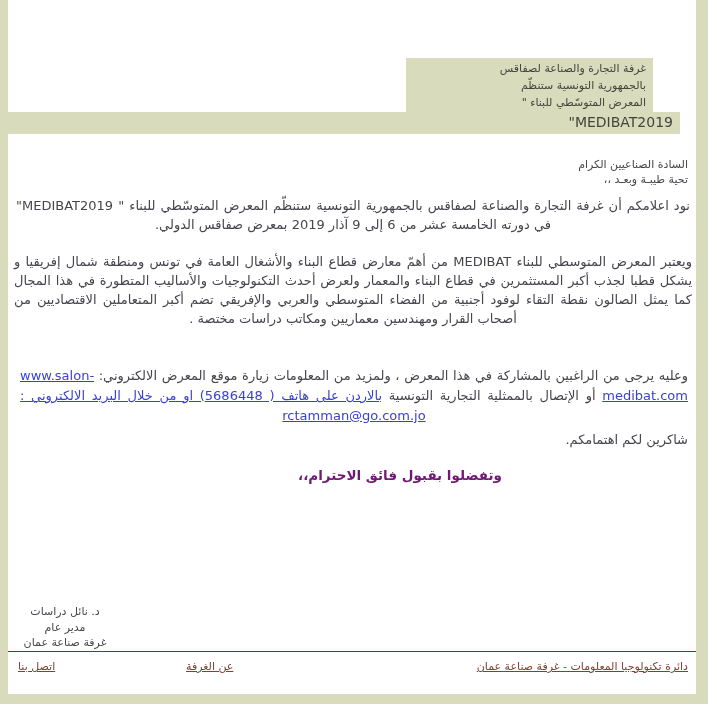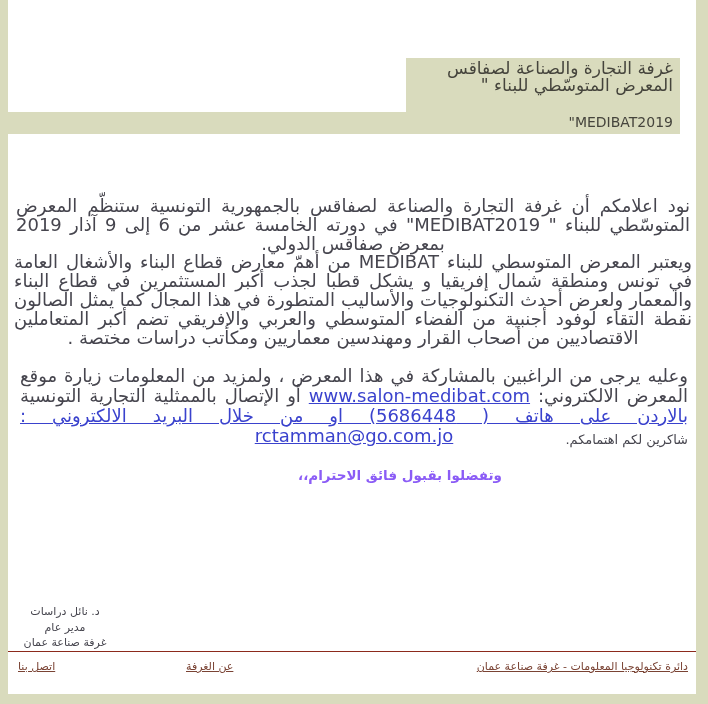--- a/index.html
+++ b/index.html
@@ -17,27 +17,27 @@
     overflow: hidden;
   }
   .strip { position: absolute; background: #d9dbbd; }
   .strip-left   { left: 0; top: 0; width: 8px;  height: 704px; }
   .strip-right  { right: 0; top: 0; width: 12px; height: 704px; }
   .strip-bottom { left: 0; top: 694px; width: 708px; height: 10px; }
 
   .header-block {
     position: absolute;
     left: 406px; top: 58px;
-    width: 274px; height: 54px;
+    width: 247px; height: 54px;
     background: #d9dbbd;
     direction: rtl;
     text-align: right;
     padding-top: 2px;
     box-sizing: border-box;
-    font-size: 17px;
+    font-size: 11px;
     line-height: 17px;
     color: #45443c;
   }
   .header-block .hline { padding-right: 7px; }
   .header-band {
     position: absolute;
     left: 8px; top: 112px;
     width: 672px; height: 22px;
     background: #d9dbbd;
     direction: rtl;
@@ -54,21 +54,21 @@
     right: 20px; top: 157px;
     direction: rtl;
     text-align: right;
     font-size: 11px;
     line-height: 15px;
   }
 
   .para {
     position: absolute;
     direction: rtl;
-    font-size: 18px;
+    font-size: 13px;
     line-height: 19px;
     text-align: justify;
     text-align-last: center;
   }
   .p1 { left: 16px; right: 18px; top: 196px; }
   .p2 { left: 14px; right: 16px; top: 252px; }
   .p3 { left: 20px; right: 20px; top: 366px; line-height: 20px; }
 
   .link {
     color: #3a42cd;
@@ -82,21 +82,21 @@
     direction: rtl;
     font-size: 13px;
   }
   .closing {
     position: absolute;
     left: 92px; right: 0; top: 467px;
     direction: rtl;
     text-align: center;
     font-size: 13.5px;
     font-weight: bold;
-    color: #8b5cf6;
+    color: #701a75;
   }
 
   .promo {
     position: absolute;
     left: 0; right: 0; top: 538px;
     direction: rtl;
     text-align: center;
     font-size: 10.5px;
     color: #a04a35;
   }
@@ -136,26 +136,31 @@
 <body>
 
 <div class="page">
 
   <div class="strip strip-left"></div>
   <div class="strip strip-right"></div>
   <div class="strip strip-bottom"></div>
 
   <div class="header-block">
     <div class="hline">غرفة التجارة والصناعة لصفاقس</div>
+    <div class="hline">بالجمهورية التونسية ستنظّم</div>
     <div class="hline">المعرض المتوسّطي للبناء "</div>
   </div>
   <div class="header-band">
     <span>MEDIBAT2019"</span>
   </div>
 
+  <div class="salutation">
+    <div>السادة الصناعيين الكرام</div>
+    <div>تحية طيبـة وبعـد ،،</div>
+  </div>
 
   <div class="para p1">نود اعلامكم أن غرفة التجارة والصناعة لصفاقس بالجمهورية التونسية ستنظّم المعرض المتوسّطي للبناء " MEDIBAT2019"  في دورته الخامسة عشر من 6  إلى 9 آذار 2019 بمعرض صفاقس الدولي.</div>
 
   <div class="para p2">ويعتبر المعرض المتوسطي للبناء MEDIBAT  من أهمّ معارض قطاع البناء والأشغال العامة في تونس ومنطقة شمال إفريقيا و يشكل  قطبا لجذب أكبر المستثمرين في قطاع البناء والمعمار ولعرض أحدث التكنولوجيات والأساليب المتطورة في هذا المجال كما يمثل الصالون نقطة التقاء لوفود أجنبية من الفضاء المتوسطي والعربي والإفريقي تضم أكبر المتعاملين الاقتصاديين من أصحاب القرار ومهندسين معماريين ومكاتب دراسات مختصة .</div>
 
   <div class="para p3"><span>وعليه يرجى من الراغبين بالمشاركة في هذا المعرض ، ولمزيد من المعلومات زيارة موقع المعرض الالكتروني:  </span><span class="link">www.salon-medibat.com</span><span>  أو الإتصال بالممثلية التجارية التونسية </span><span class="link">بالاردن على هاتف  ( 5686448) او من خلال البريد الالكتروني :  </span><span class="link">rctamman@go.com.jo</span></div>
 
   <div class="thanks">شاكرين لكم اهتمامكم.</div>
 
   <div class="closing">وتفضلوا بقبول فائق الاحترام،،</div>

